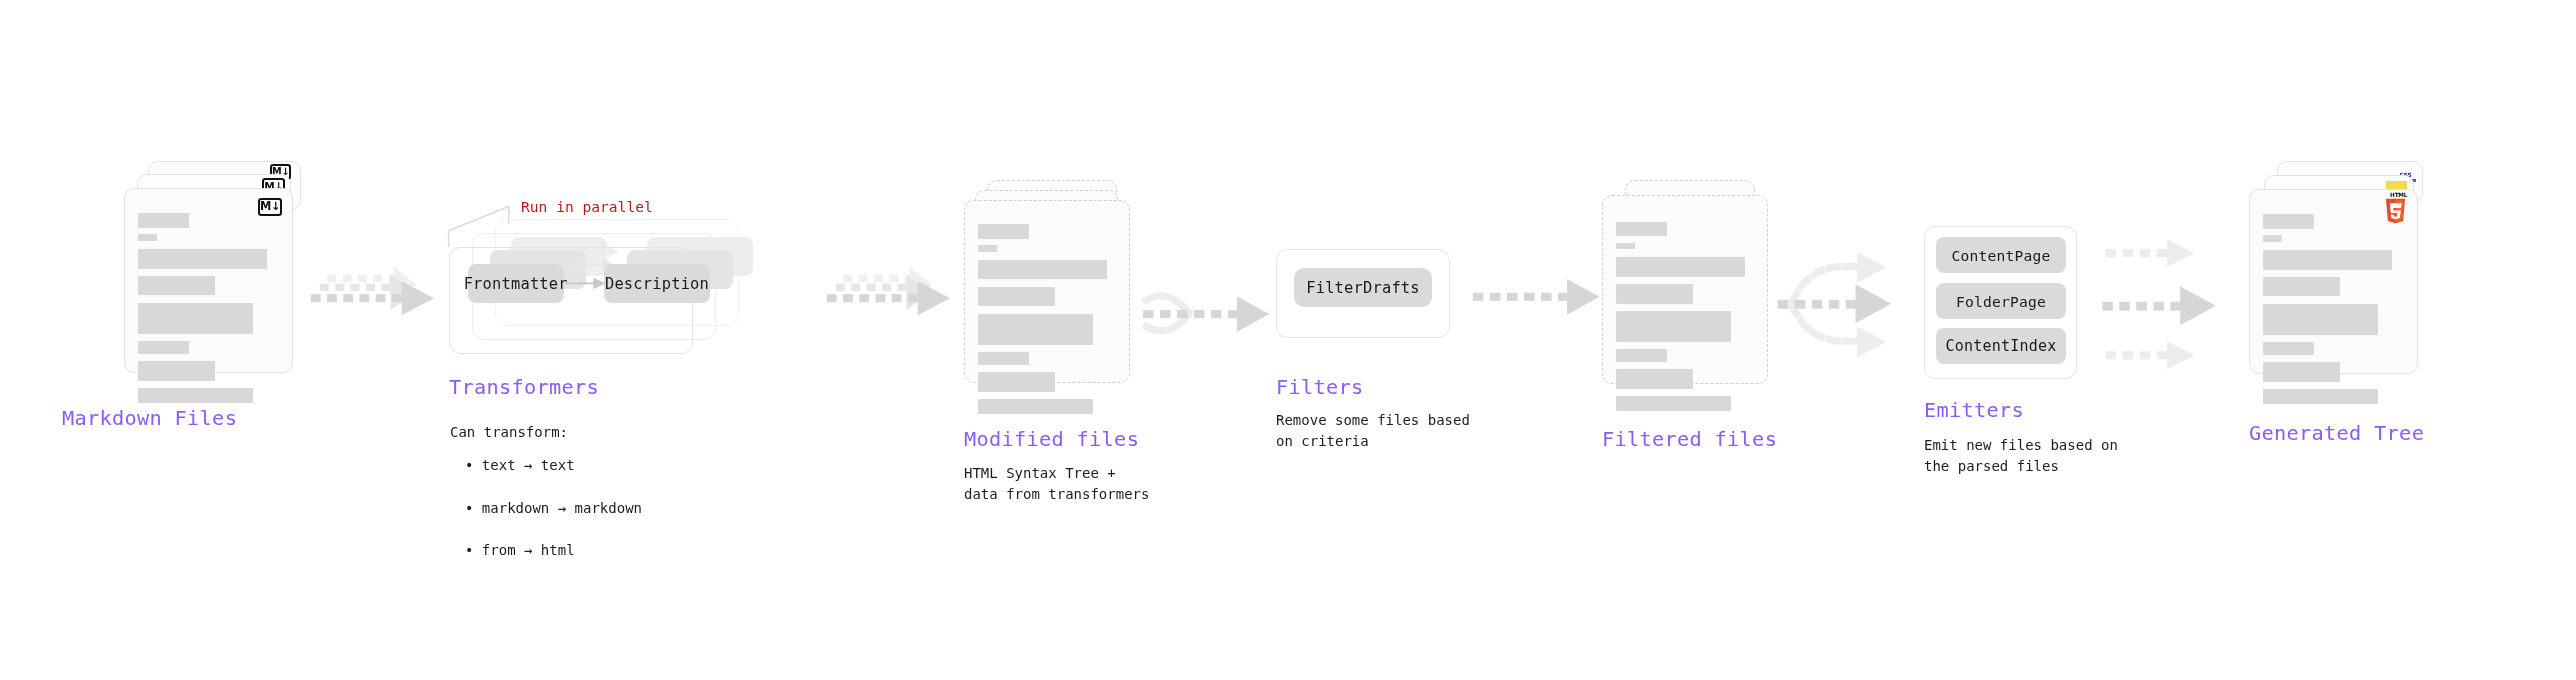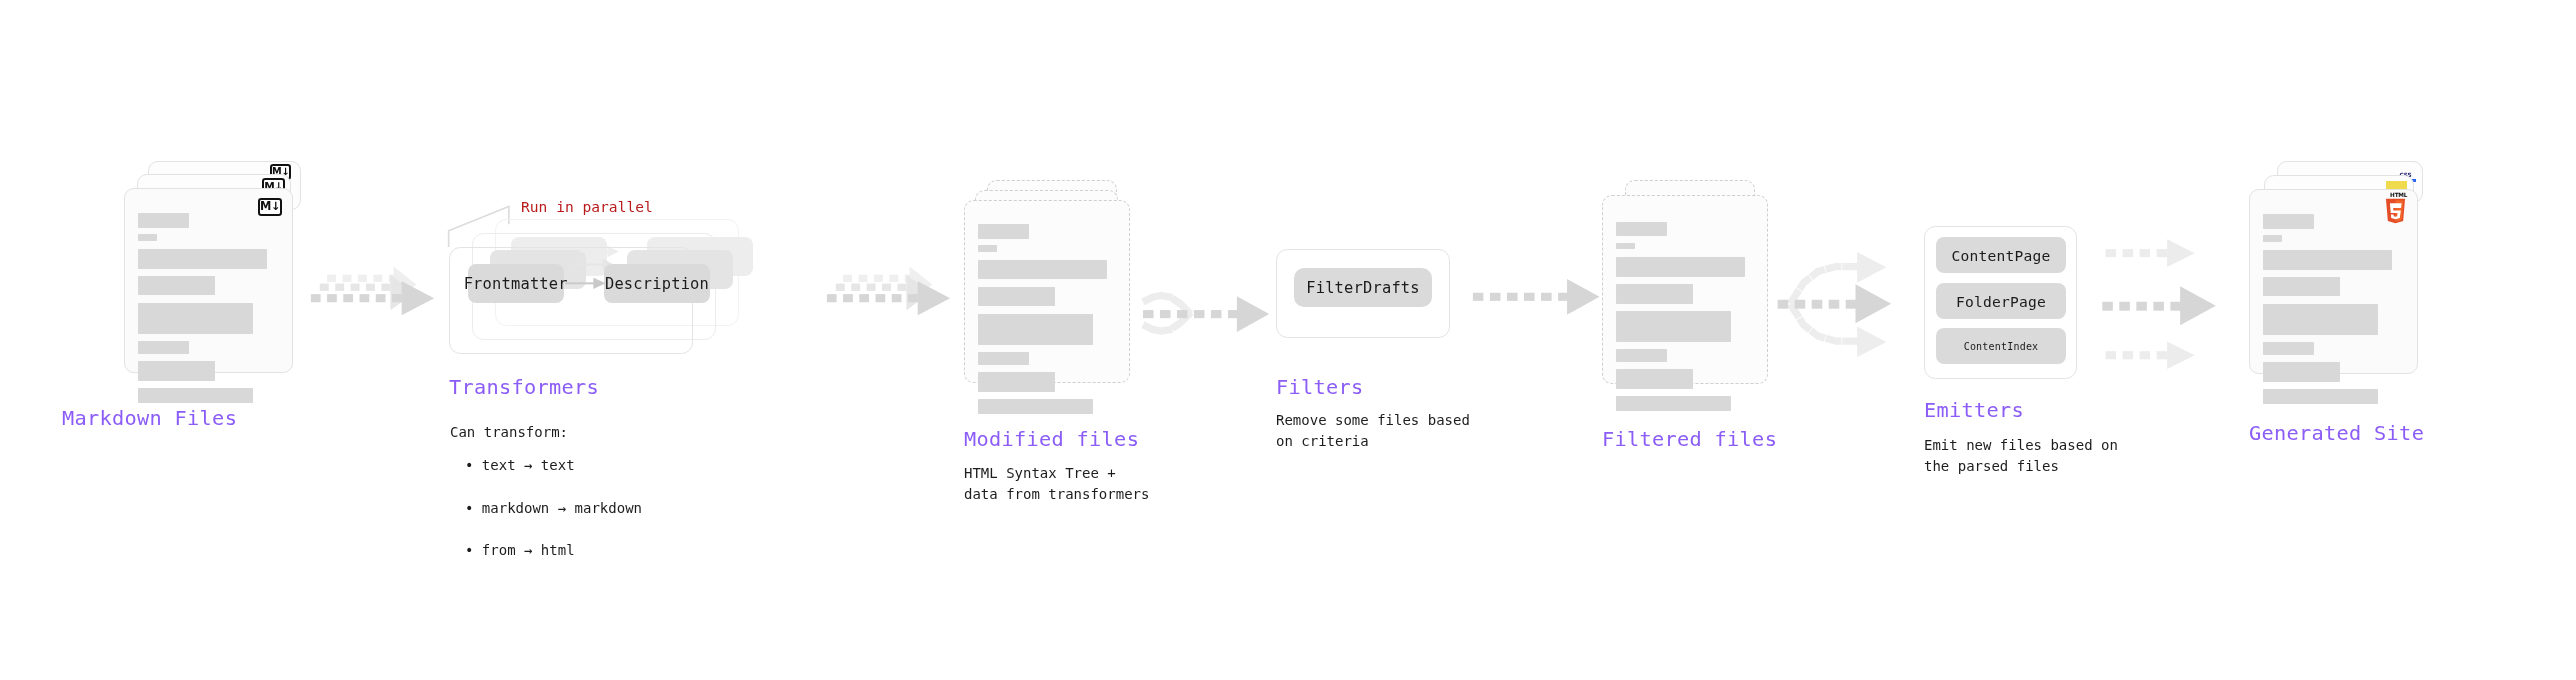--- a/index.html
+++ b/index.html
@@ -348,21 +348,21 @@
       <rect x="44" y="91" width="13" height="11"></rect>
         <rect x="65" y="91" width="13" height="11"></rect>
       <rect x="86" y="91" width="13" height="11"></rect>
       <path d="M98 72 L142 96 L98 120 Z"></path>
     </g>
   </svg>
 
   <div class="groupbox" style="left:1924px; top:226px; width:153px; height:153px;"></div>
   <div class="pill" style="position:absolute; left:1936px; top:237px; width:130px; height:36px; font-size:14.6px;">ContentPage</div>
   <div class="pill" style="position:absolute; left:1936px; top:283px; width:130px; height:36px; font-size:14.6px;">FolderPage</div>
-  <div class="pill" style="position:absolute; left:1936px; top:328px; width:130px; height:36px; font-size:10px;">ContentIndex</div>
+  <div class="pill" style="position:absolute; left:1936px; top:328px; width:130px; height:36px; font-size:15px;">ContentIndex</div>
 
   <div class="cap-title" style="left:1924px; top:398px;">Emitters</div>
   <div class="cap-sub" style="left:1924px; top:435px;">Emit new files based on
 the parsed files</div>
 
   <svg class="ov" style="left:2097px; top:228px;" width="163" height="154" viewBox="0 0 200 190">
     <g fill="#ececec">
       <rect x="10" y="26" width="13" height="10"></rect>
         <rect x="31" y="26" width="13" height="10"></rect>
       <rect x="52" y="26" width="13" height="10"></rect>
@@ -414,16 +414,16 @@
         <div class="ln" style="width:129px; height:19.5px; margin-top:8.1px;"></div>
         <div class="ln" style="width:77px;  height:19.5px; margin-top:7.3px;"></div>
         <div class="ln" style="width:115px; height:31px; margin-top:7.3px;"></div>
         <div class="ln" style="width:51px;  height:13px; margin-top:7.3px;"></div>
         <div class="ln" style="width:77px;  height:19.5px; margin-top:7.3px;"></div>
         <div class="ln" style="width:115px; height:14.6px; margin-top:7.3px;"></div>
       </div>
     </div>
   </div>
 
-  <div class="cap-title" style="left:2249px; top:421px;">Generated Site</div>
+  <div class="cap-title" style="left:2249px; top:421px;">Generated Tree</div>
 
 </div>
 
 
 </body></html>

